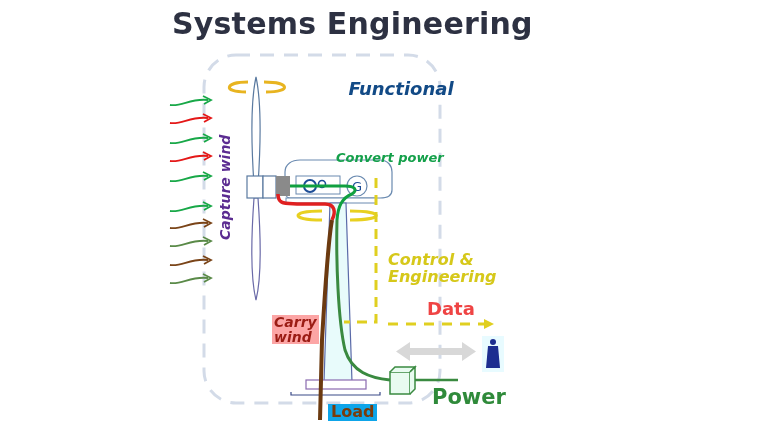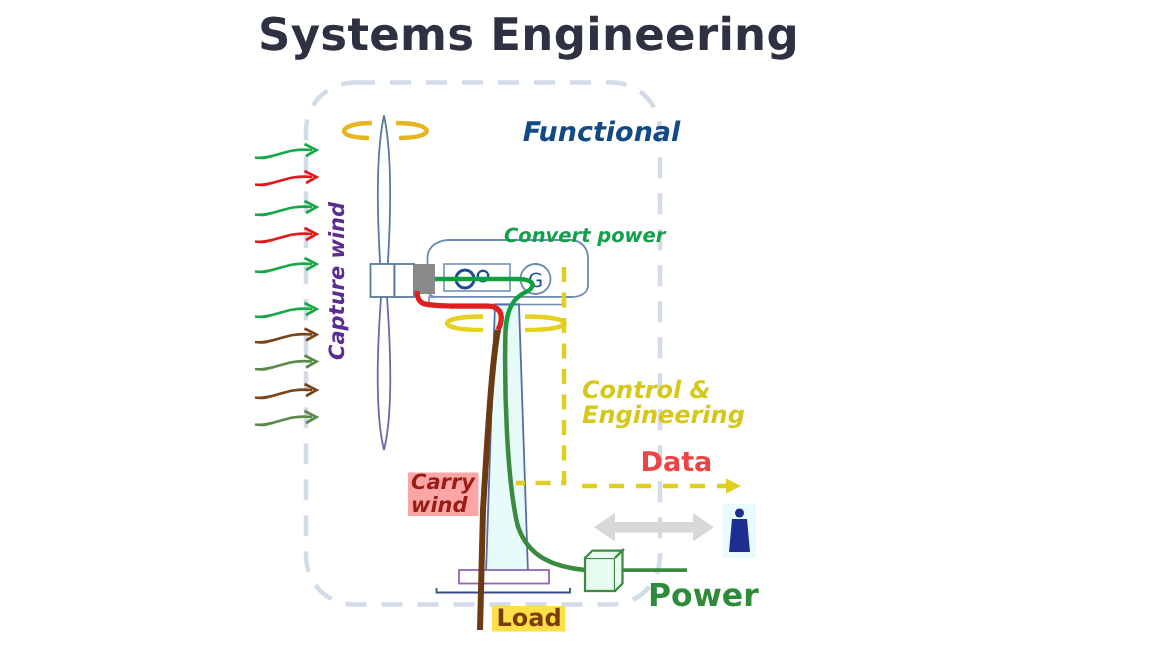--- a/index.html
+++ b/index.html
@@ -9,21 +9,21 @@
            color: #2d3142; letter-spacing: 0.2px; white-space: nowrap; }
   svg.diagram { position: absolute; left: 0; top: 0; }
   .lbl { position: absolute; font-weight: bold; font-style: italic; white-space: nowrap; line-height: 1.05; }
   .lbl-functional { left: 340px; top: 80px; font-size: 18px; color: #124a86; text-align: center; width: 122px; }
   .lbl-convert { left: 336px; top: 151px; font-size: 13px; color: #14a04a; }
   .lbl-capture { left: 218px; top: 240px; font-size: 14px; color: #5b2c91;
                  transform: rotate(-90deg); transform-origin: left top; }
   .lbl-control { left: 388px; top: 252px; font-size: 16px; color: #d6c81a; }
   .lbl-data { left: 427px; top: 300px; font-size: 18px; color: #ef4444; font-style: normal; }
   .lbl-carry { left: 260px; top: 315px; font-size: 14px; color: #9b1c14; background: #fca5a5; padding: 0 2px; margin-left: 12px; }
-  .lbl-load { left: 328px; top: 404px; font-size: 16px; color: #7a3c0c; font-style: normal; background: #fde047; padding: 0 3px; }
+  .lbl-load { left: 328px; top: 404px; font-size: 16px; color: #7a3c0c; font-style: normal; background: #0ea5e9; padding: 0 3px; }
   .lbl-power { left: 432px; top: 386px; font-size: 21px; color: #2f8a3a; font-style: normal; }
 </style>
 </head>
 <body>
 
 <div class="title">Systems Engineering</div>
 
 <svg class="diagram" width="768" height="431" viewBox="0 0 768 431">
 
   <rect x="204" y="55" width="236" height="348" rx="32" ry="32" fill="none" stroke="#d3dbe8" stroke-width="3" stroke-dasharray="14 10"></rect>

